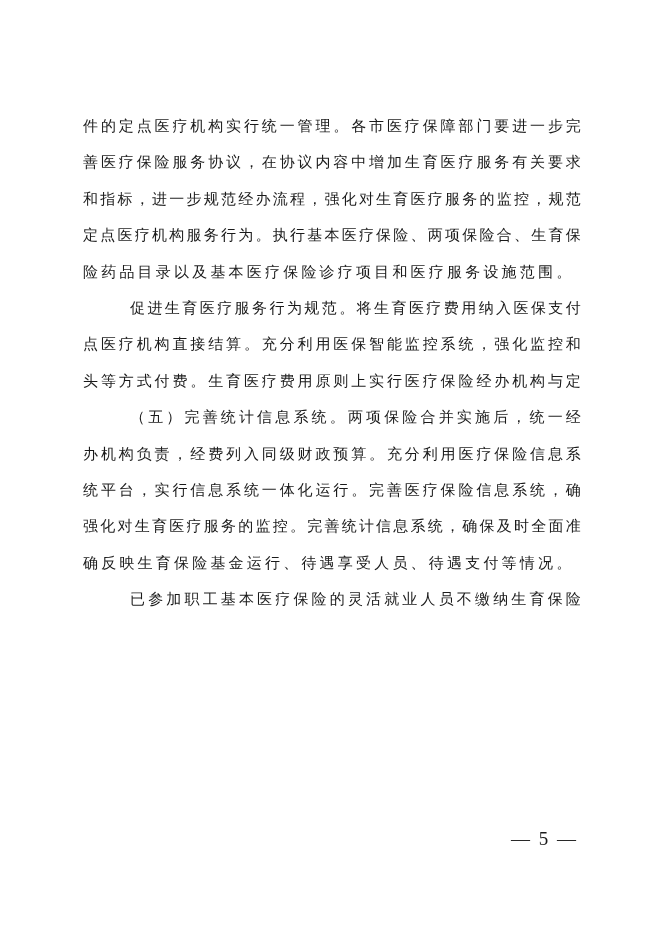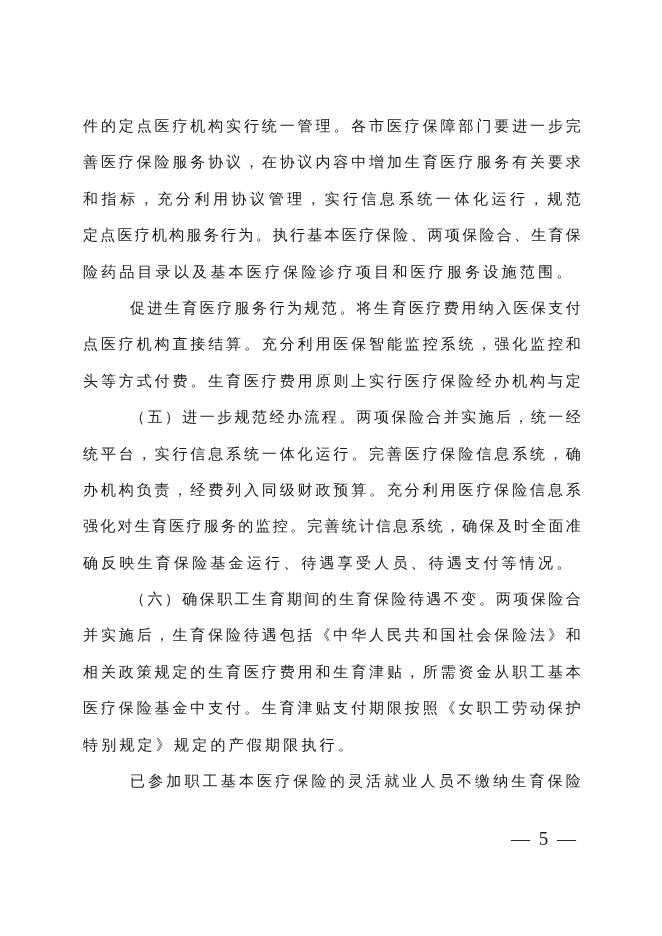--- a/index.html
+++ b/index.html
@@ -48,46 +48,39 @@
     }
   </style>
 </head>
 <body>
 
 <div class="page">
 
   <div class="paragraph">
     <div class="line">件的定点医疗机构实行统一管理。各市医疗保障部门要进一步完</div>
     <div class="line">善医疗保险服务协议，在协议内容中增加生育医疗服务有关要求</div>
-    <div class="line">和指标，充分利用协议管理，实行信息系统一体化运行，规范</div>
+    <div class="line">和指标，进一步规范经办流程，强化对生育医疗服务的监控，规范</div>
     <div class="line">定点医疗机构服务行为。执行基本医疗保险、两项保险合、生育保</div>
     <div class="line last">险药品目录以及基本医疗保险诊疗项目和医疗服务设施范围。</div>
   </div>
 
   <div class="paragraph">
     <div class="line indent">促进生育医疗服务行为规范。将生育医疗费用纳入医保支付</div>
     <div class="line">点医疗机构直接结算。充分利用医保智能监控系统，强化监控和</div>
     <div class="line">头等方式付费。生育医疗费用原则上实行医疗保险经办机构与定</div>
   </div>
 
   <div class="paragraph">
-    <div class="line indent">（五）进一步规范经办流程。两项保险合并实施后，统一经</div>
+    <div class="line indent">（五）完善统计信息系统。两项保险合并实施后，统一经</div>
+    <div class="line">办机构负责，经费列入同级财政预算。充分利用医疗保险信息系</div>
     <div class="line">统平台，实行信息系统一体化运行。完善医疗保险信息系统，确</div>
-    <div class="line">办机构负责，经费列入同级财政预算。充分利用医疗保险信息系</div>
     <div class="line">强化对生育医疗服务的监控。完善统计信息系统，确保及时全面准</div>
     <div class="line last">确反映生育保险基金运行、待遇享受人员、待遇支付等情况。</div>
   </div>
 
-  <div class="paragraph">
-    <div class="line indent">（六）确保职工生育期间的生育保险待遇不变。两项保险合</div>
-    <div class="line">并实施后，生育保险待遇包括《中华人民共和国社会保险法》和</div>
-    <div class="line">相关政策规定的生育医疗费用和生育津贴，所需资金从职工基本</div>
-    <div class="line">医疗保险基金中支付。生育津贴支付期限按照《女职工劳动保护</div>
-    <div class="line last">特别规定》规定的产假期限执行。</div>
-  </div>
 
   <div class="paragraph">
     <div class="line indent">已参加职工基本医疗保险的灵活就业人员不缴纳生育保险</div>
   </div>
 
 </div>
 
 <div class="page-number">— 5 —</div>
 
 </body></html>

